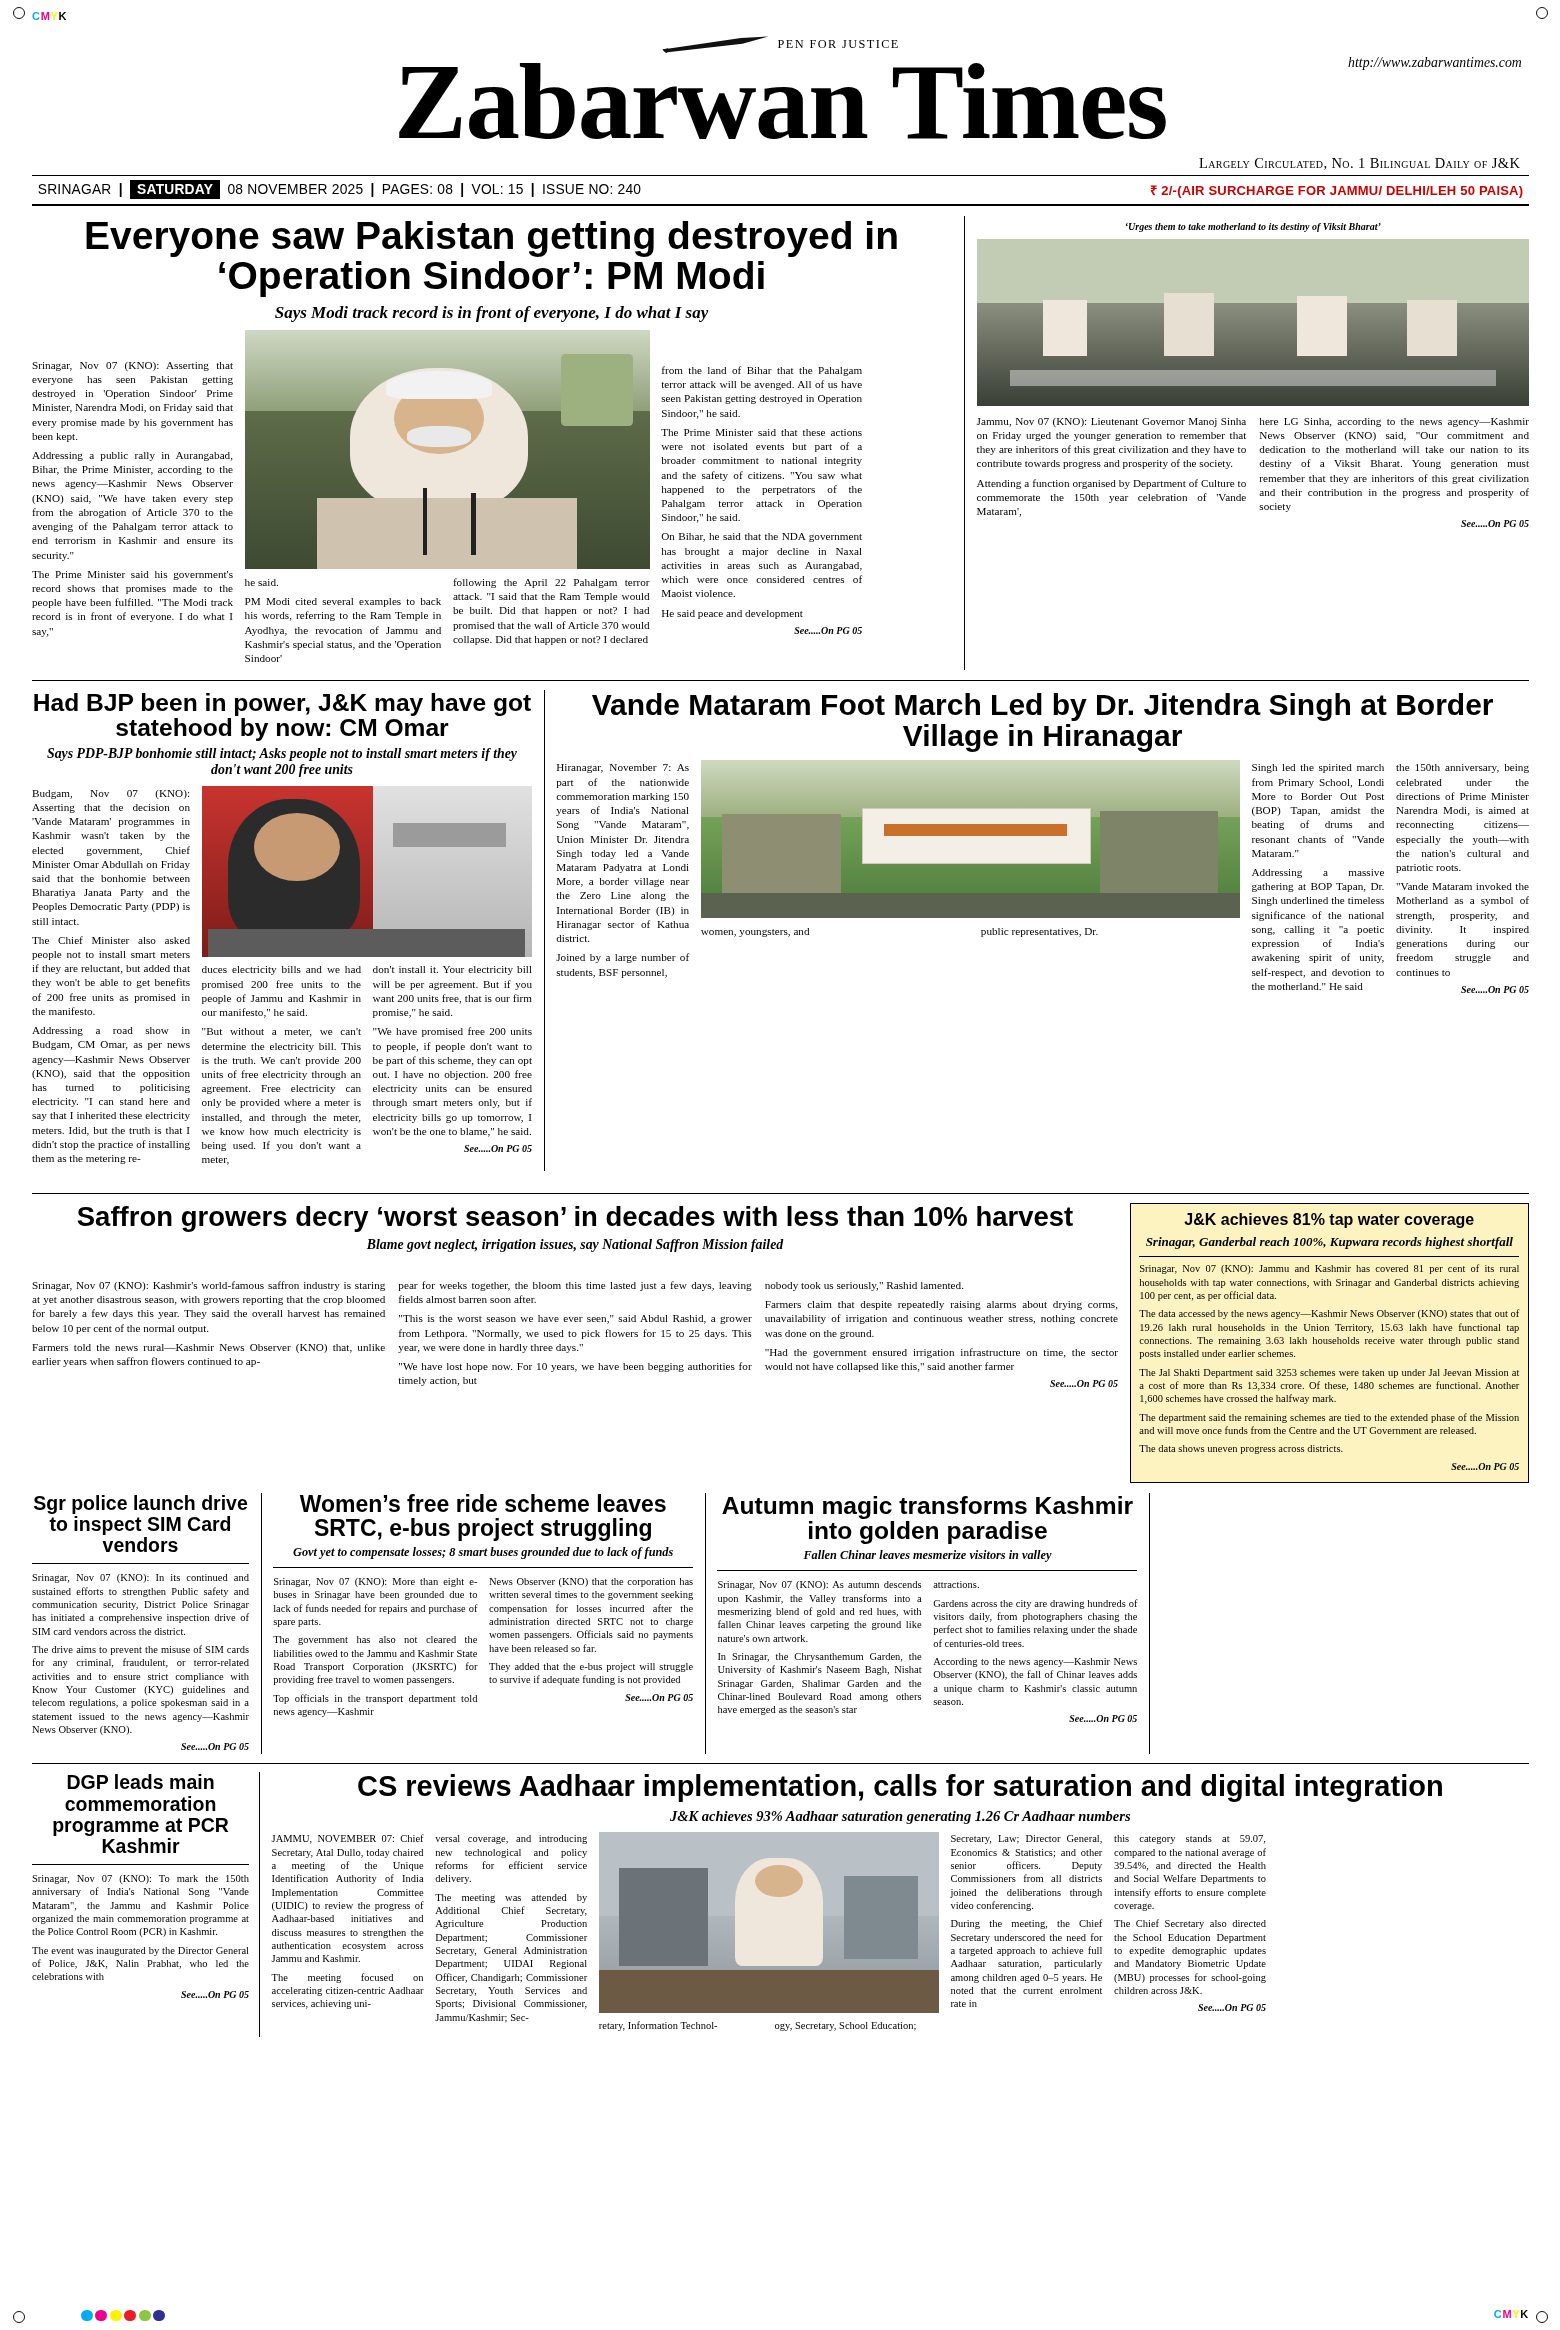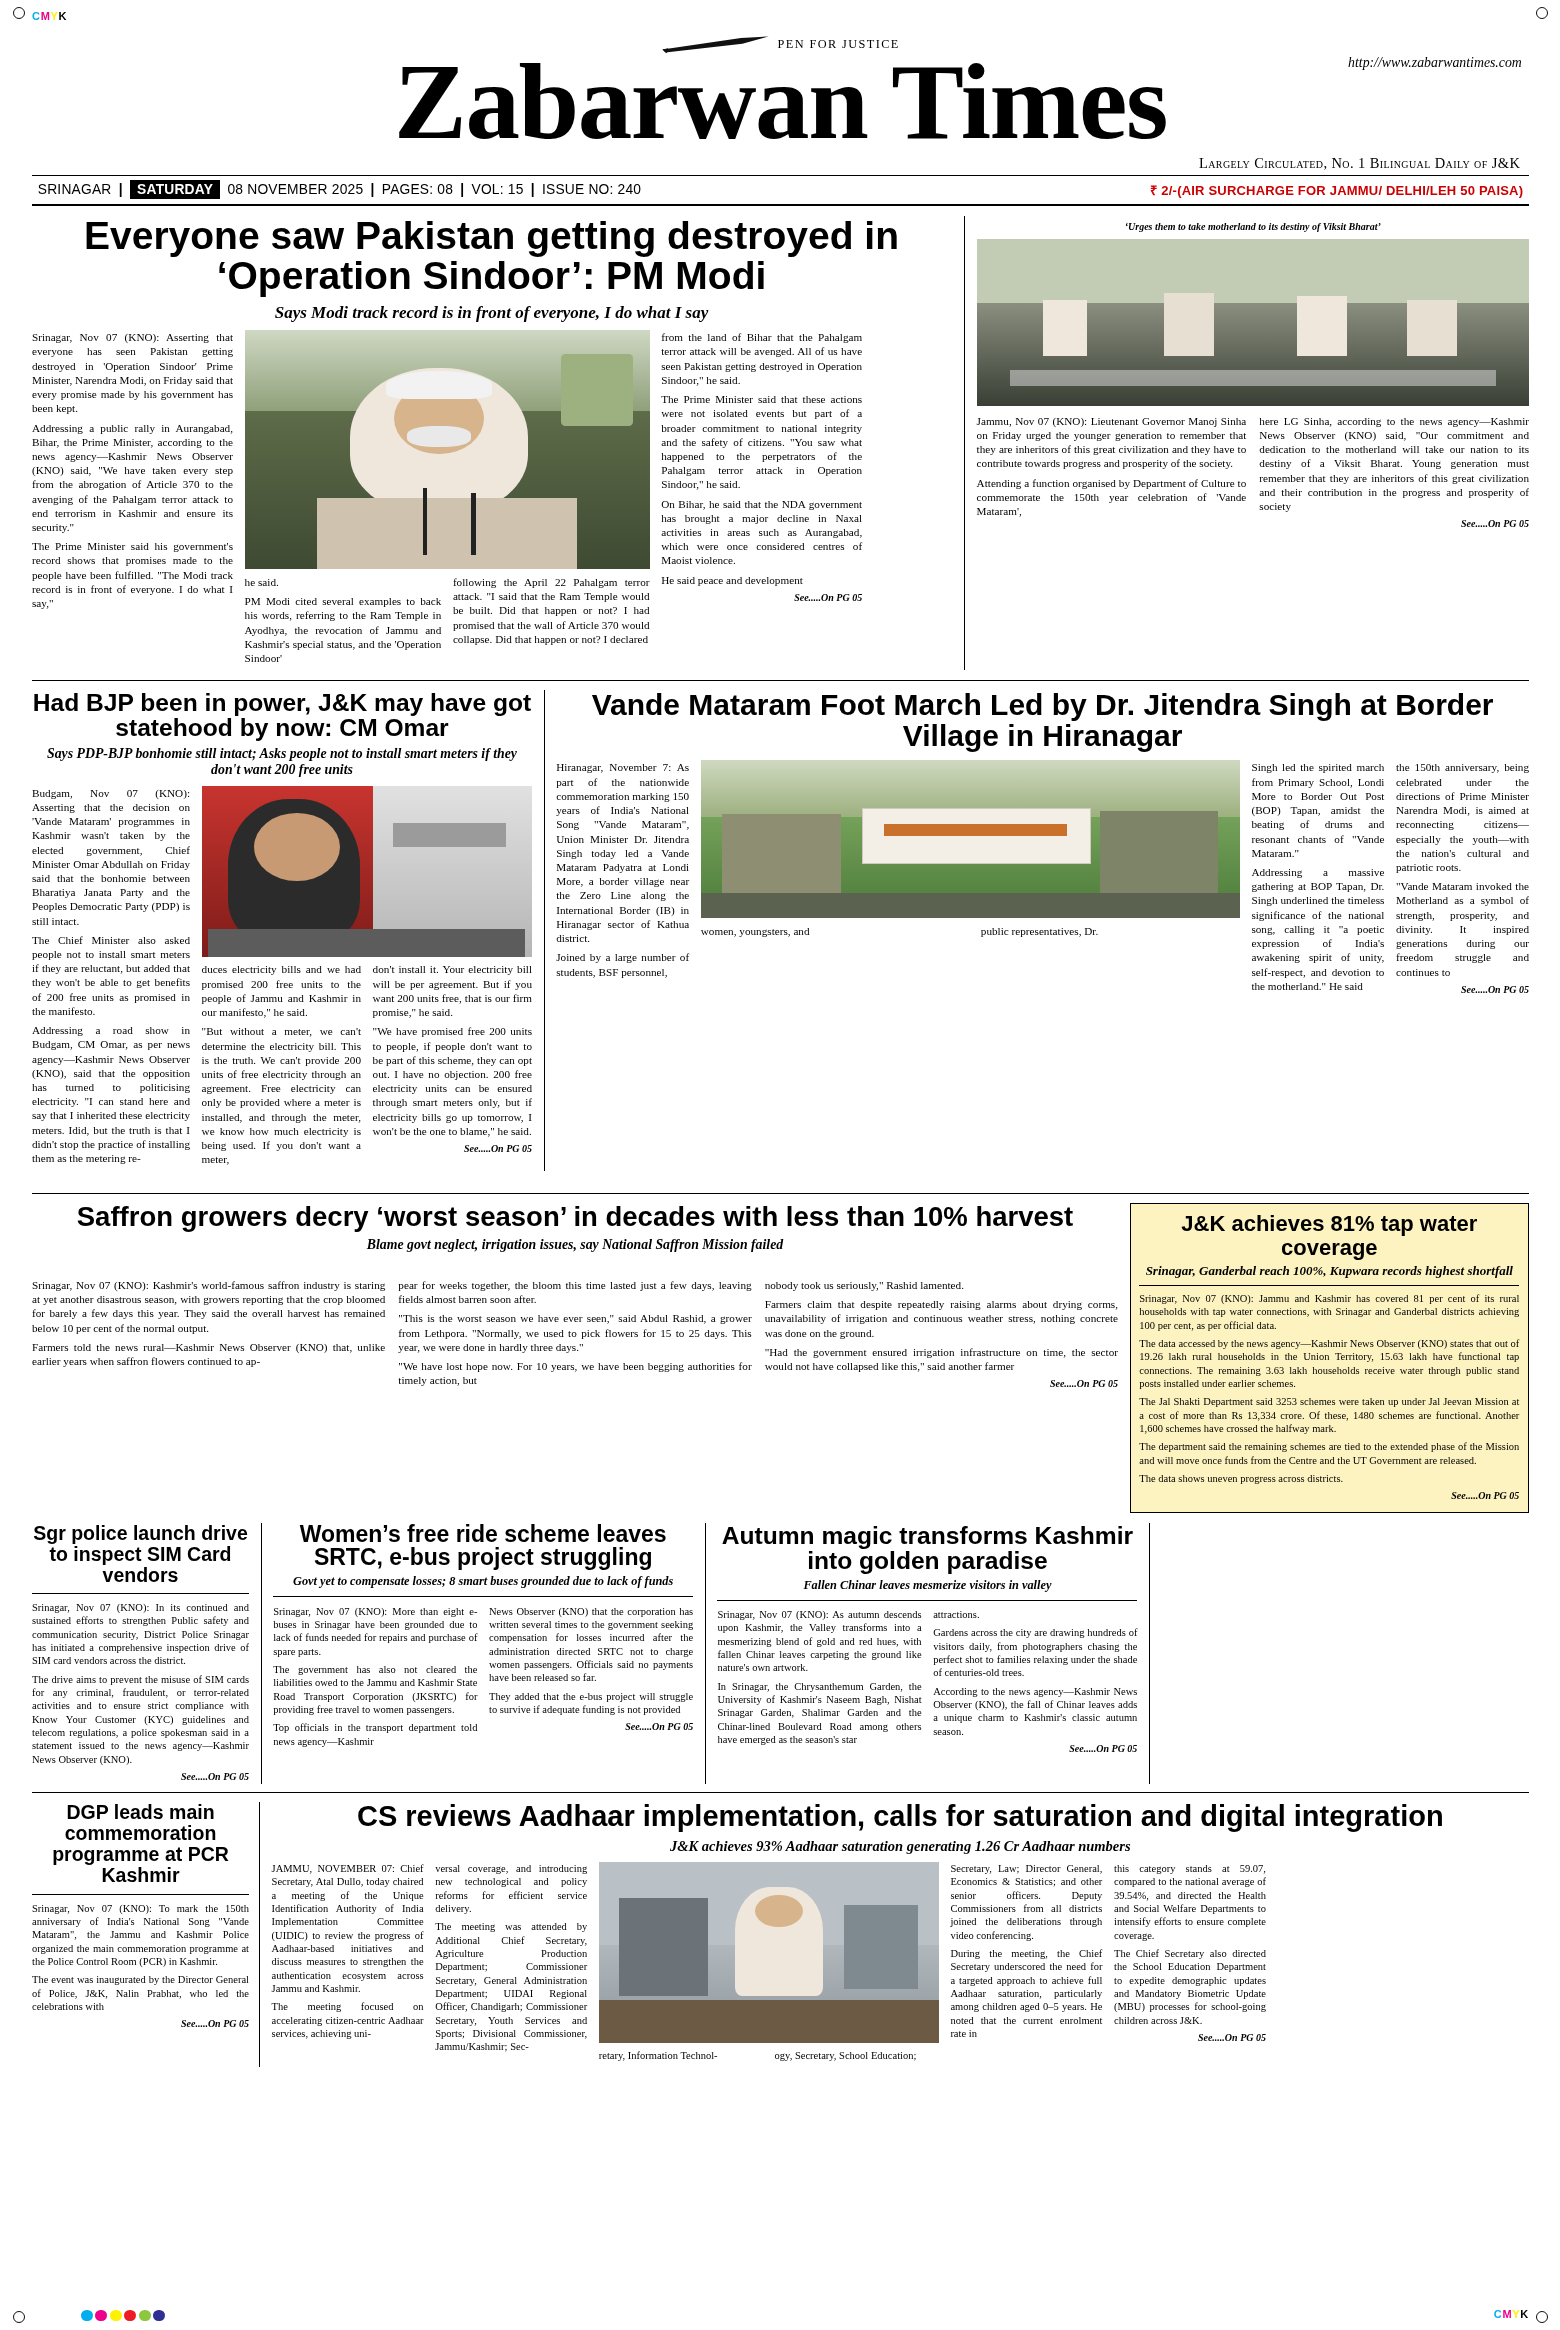--- a/index.html
+++ b/index.html
@@ -46,33 +46,33 @@
   .body{font-family:"Liberation Serif",serif;font-size:11.2px;line-height:1.27;}
   .seemore{font-style:italic;font-weight:bold;text-align:right;font-size:10px;}
   .cols2{column-count:2;column-gap:13px;}
   .photo{background:#d8d8d8;position:relative;overflow:hidden;}
   
   .topzone{display:flex;gap:13px;margin-top:10px;}
   .topleft{width:919px;}
   .topright{flex:1;border-left:0.7px solid #000;padding-left:11.6px;}
   .lead-head{font-size:39px;}
   .r-head{font-size:26px;}
-  .leadbody{display:flex;gap:11.6px;margin-top:7.2px;}
+  .leadbody{display:flex;gap:11.6px;margin-top:7.2px;align-items:center;}
   .lead-col{width:201px;}
   .lead-photo{width:405px;height:239px;}
   .band{border-top:1.4px solid #000;margin-top:10px;padding-top:8.7px;}
   .midzone{display:flex;gap:11.6px;}
   .mz-a{width:500px;}
   .mz-b{flex:1;border-left:0.7px solid #000;padding-left:11.6px;}
   .sub-head{font-size:24.6px;}
   .vm-head{font-size:30px;}
   .saffron{margin-top:10px;border-top:1.4px solid #000;padding-top:8.7px;}
   .lowzone{display:flex;gap:11.6px;margin-top:10px;}
   .yellowbox{background:#fdf3c0;border:0.7px solid #000;padding:8.7px;}
-  .yellowbox h2{font-family:"Liberation Sans",sans-serif;font-weight:bold;font-size:22px;text-align:center;margin:0 0 4.3px 0;line-height:1.06;}
+  .yellowbox h2{font-family:"Liberation Sans",sans-serif;font-weight:bold;font-size:16px;text-align:center;margin:0 0 4.3px 0;line-height:1.06;}
   .yellowbox .kicker{font-size:13px;margin-bottom:5.8px;}
   .bottomzone{display:flex;gap:11.6px;margin-top:8.7px;border-top:1.4px solid #000;padding-top:8.7px;}
   .bl{width:217px;border-right:0.7px solid #000;padding-right:10px;}
   .br{flex:1;}
   .cs-head{font-size:29px;}
   .small-head{font-family:"Liberation Sans",sans-serif;font-weight:bold;font-size:19.5px;text-align:center;line-height:1.08;margin:0 0 5.8px 0;}
   
   .ph-sky{position:absolute;inset:0;}
   .flag-green{background:linear-gradient(#8cb86b,#4b7a3a);}
   .crowd{position:absolute;bottom:0;left:0;right:0;height:55%;background:linear-gradient(#6b6f63,#2f3330);}

